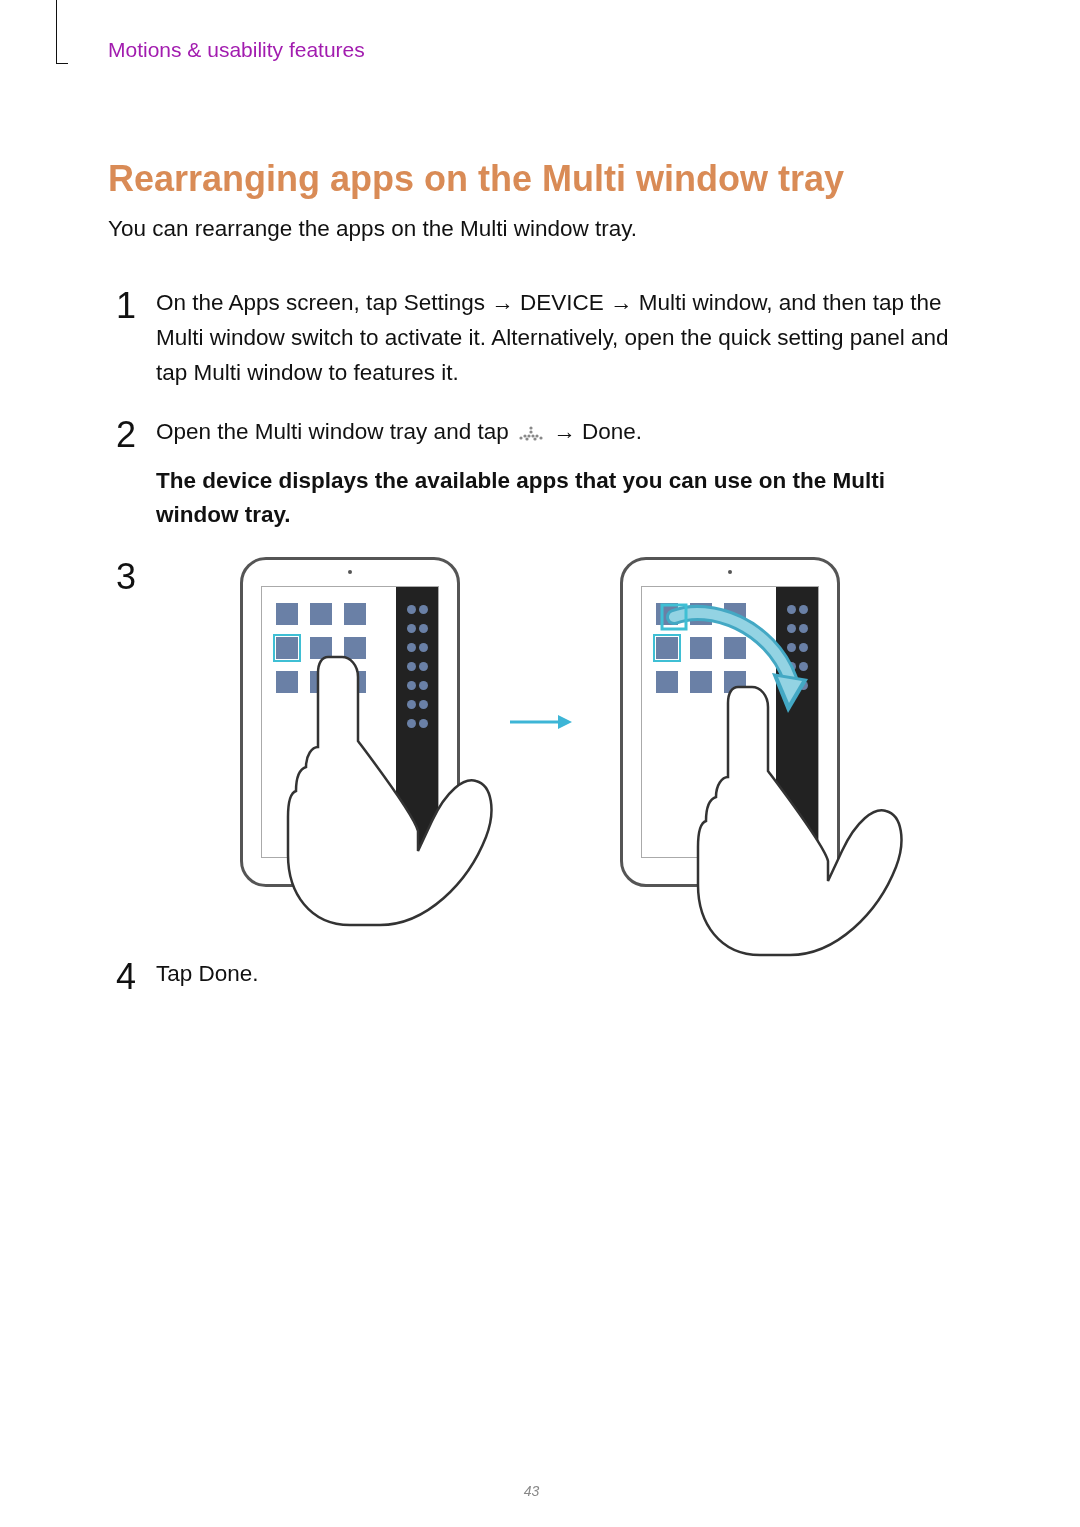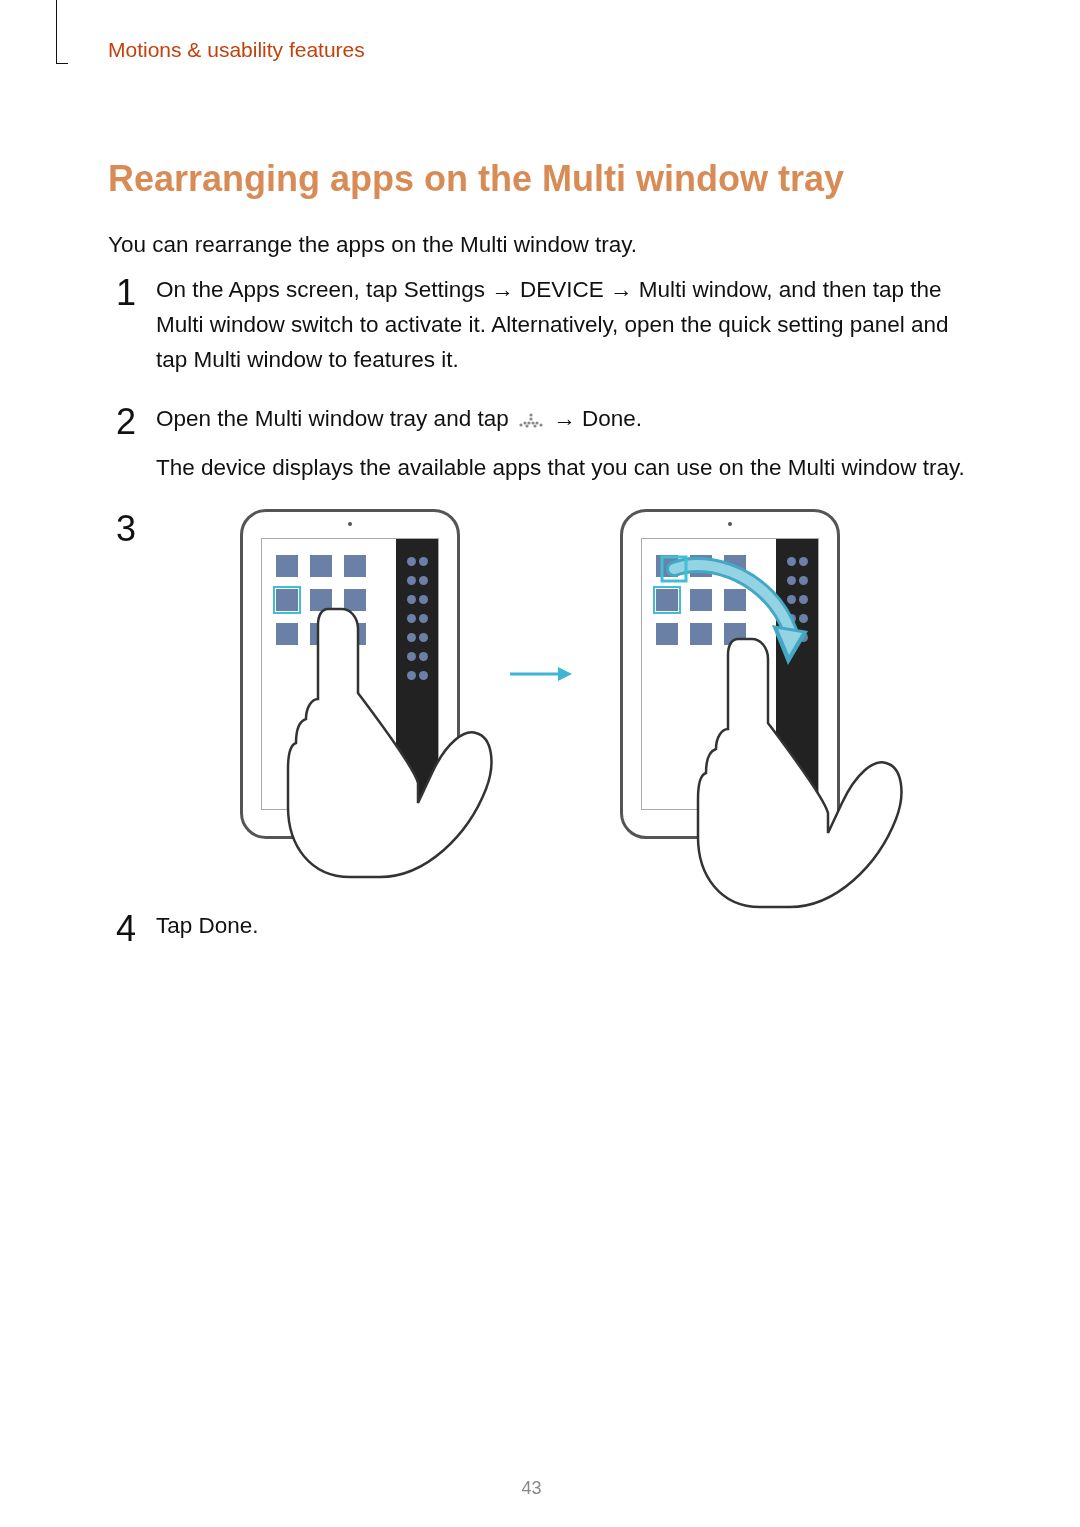--- a/index.html
+++ b/index.html
@@ -20,33 +20,33 @@
       position: absolute;
       left: 56px;
       top: 0;
       width: 12px;
       height: 64px;
       border-left: 1.5px solid #111;
       border-bottom: 1.5px solid #111;
     }
     .header-text {
       font-size: 21px;
-      color: #c2410c;
+      color: #a21caf;
       margin-top: 2px;
     }
     .section-heading {
       color: #d98b56;
       font-size: 36px;
       font-weight: 700;
       margin-top: 96px;
-      margin-bottom: 32px;
+      margin-bottom: 16px;
     }
     .intro-text {
       font-size: 22.5px;
-      margin-bottom: 15px;
+      margin-bottom: 44px;
     }
     ol.steps {
       list-style: none;
       counter-reset: stepnum;
     }
     ol.steps > li {
       counter-increment: stepnum;
       position: relative;
       padding-left: 48px;
       margin-bottom: 24px;
@@ -60,20 +60,21 @@
       top: -8px;
       font-size: 36px;
       font-weight: 400;
       color: #111;
       width: 36px;
       text-align: center;
     }
     .step-body { }
     .step-sub {
       margin-top: 12px;
+      font-weight: bold;
     }
     b { font-weight: 400; }
     .more-dots-icon {
       display: inline-block;
       vertical-align: -2px;
       margin: 0 2px;
     }
     .illustration-row {
       display: flex;
       align-items: flex-start;
@@ -164,22 +165,23 @@
     .drag-arrow {
       position: absolute;
       left: 40px; top: 46px;
       width: 150px; height: 130px;
     }
     .page-number {
       position: absolute;
       bottom: 28px;
       left: 0; right: 17px;
       text-align: center;
-      font-size: 18px;
+      font-size: 14px;
       color: #888;
+      font-style: italic;
     }
   </style>
 </head>
 <body>
 
 <div class="page">
   <div class="tab-mark"></div>
   <div class="header-text">Motions &amp; usability features</div>
 
   <h2 class="section-heading">Rearranging apps on the Multi window tray</h2>

